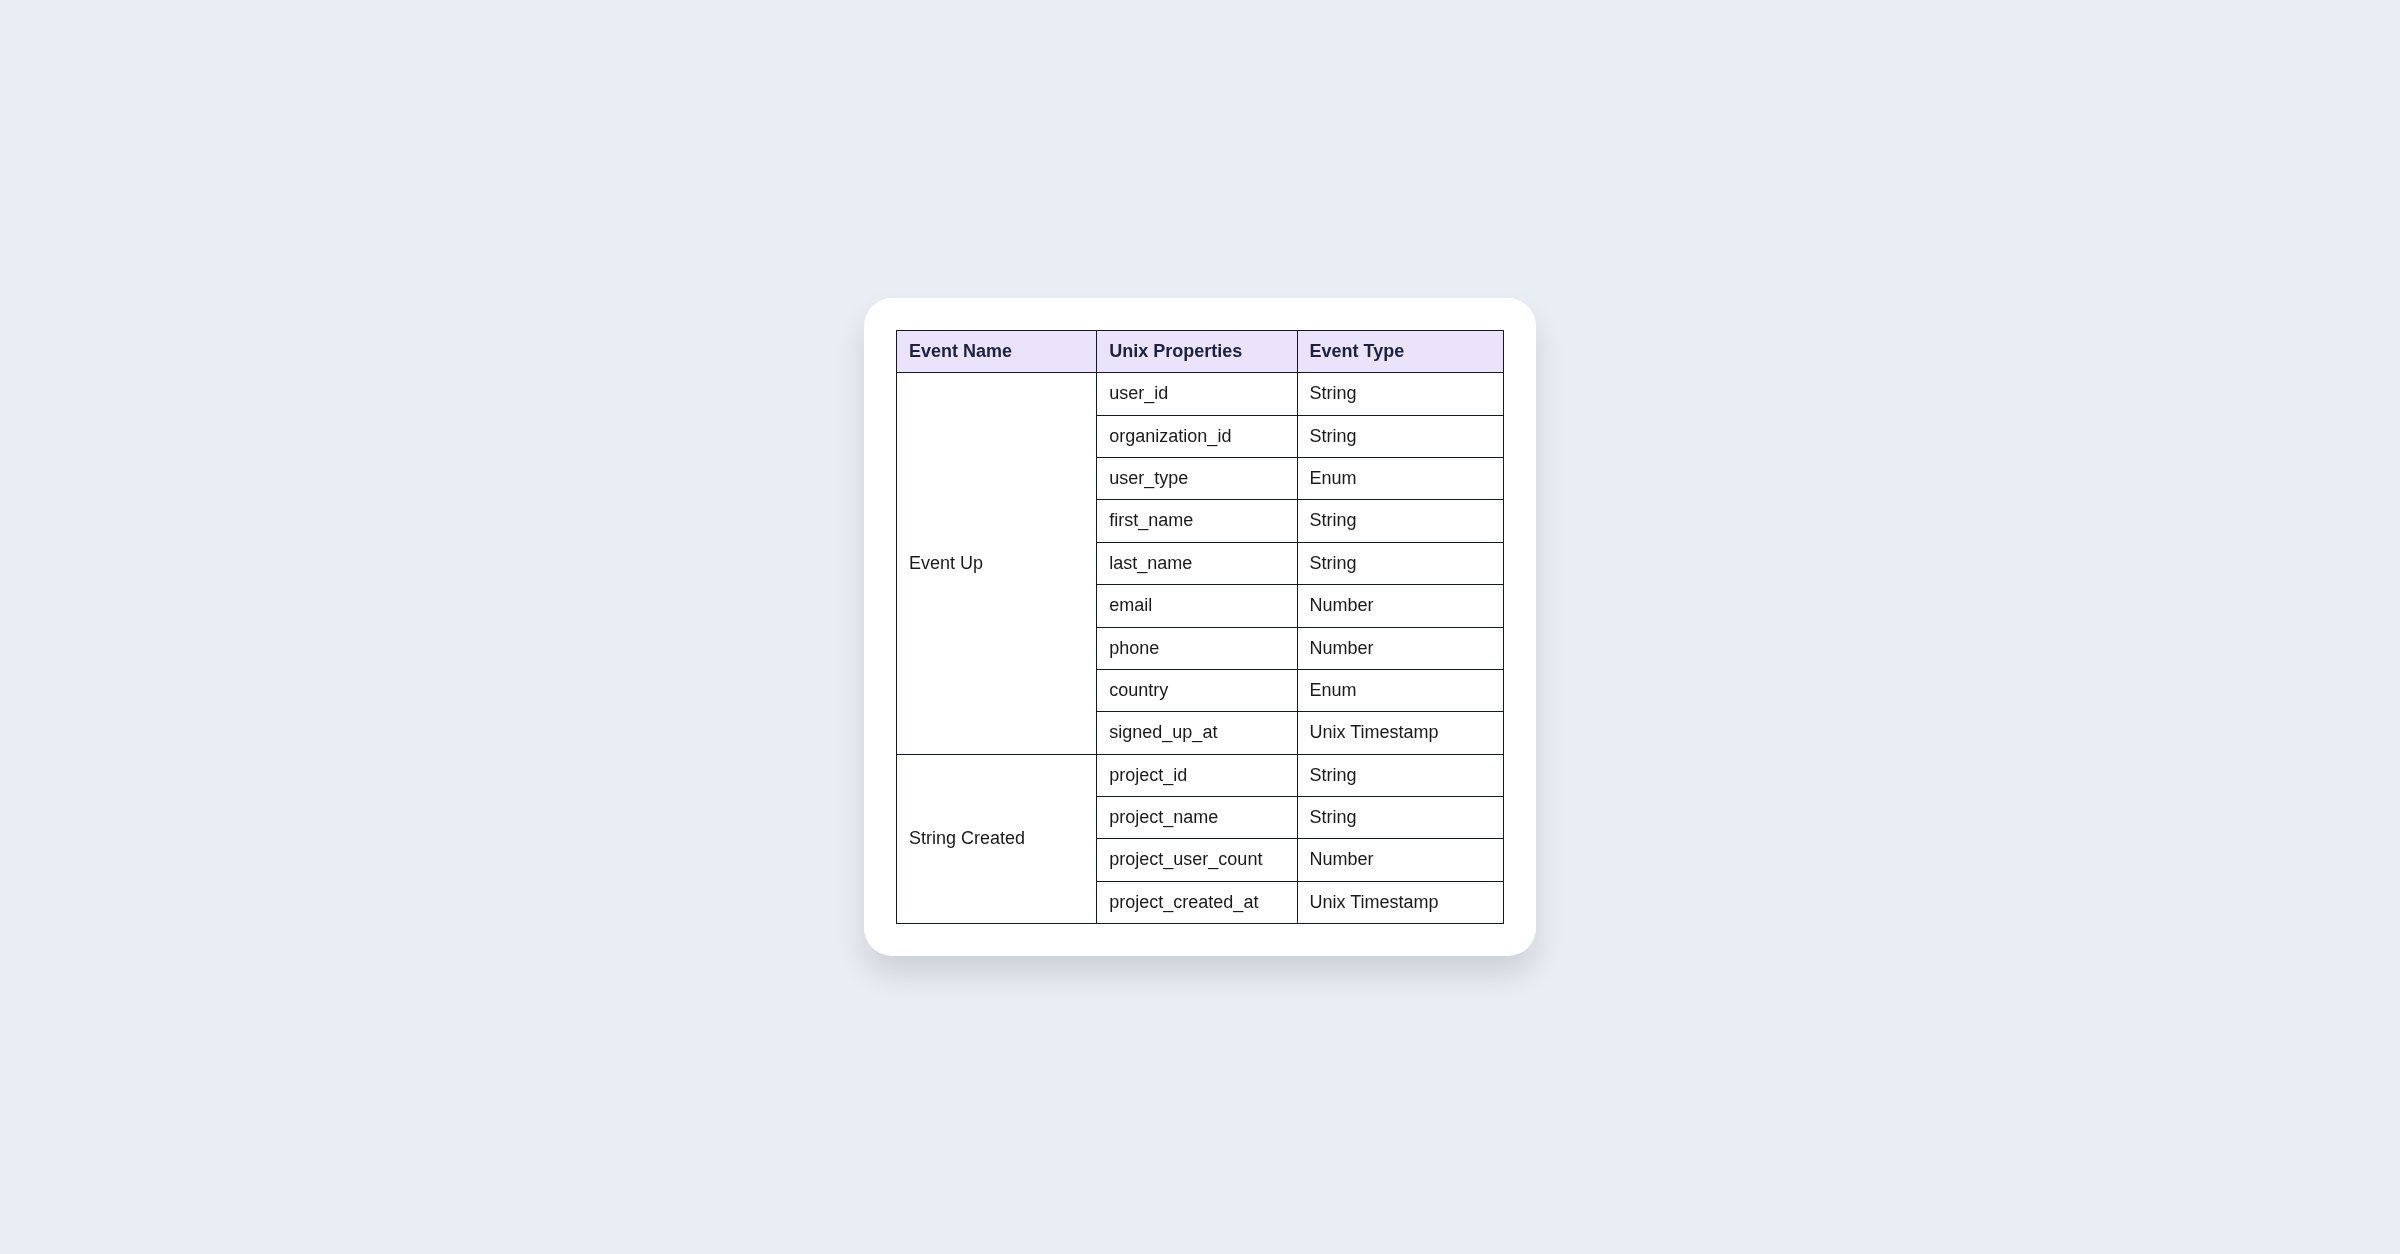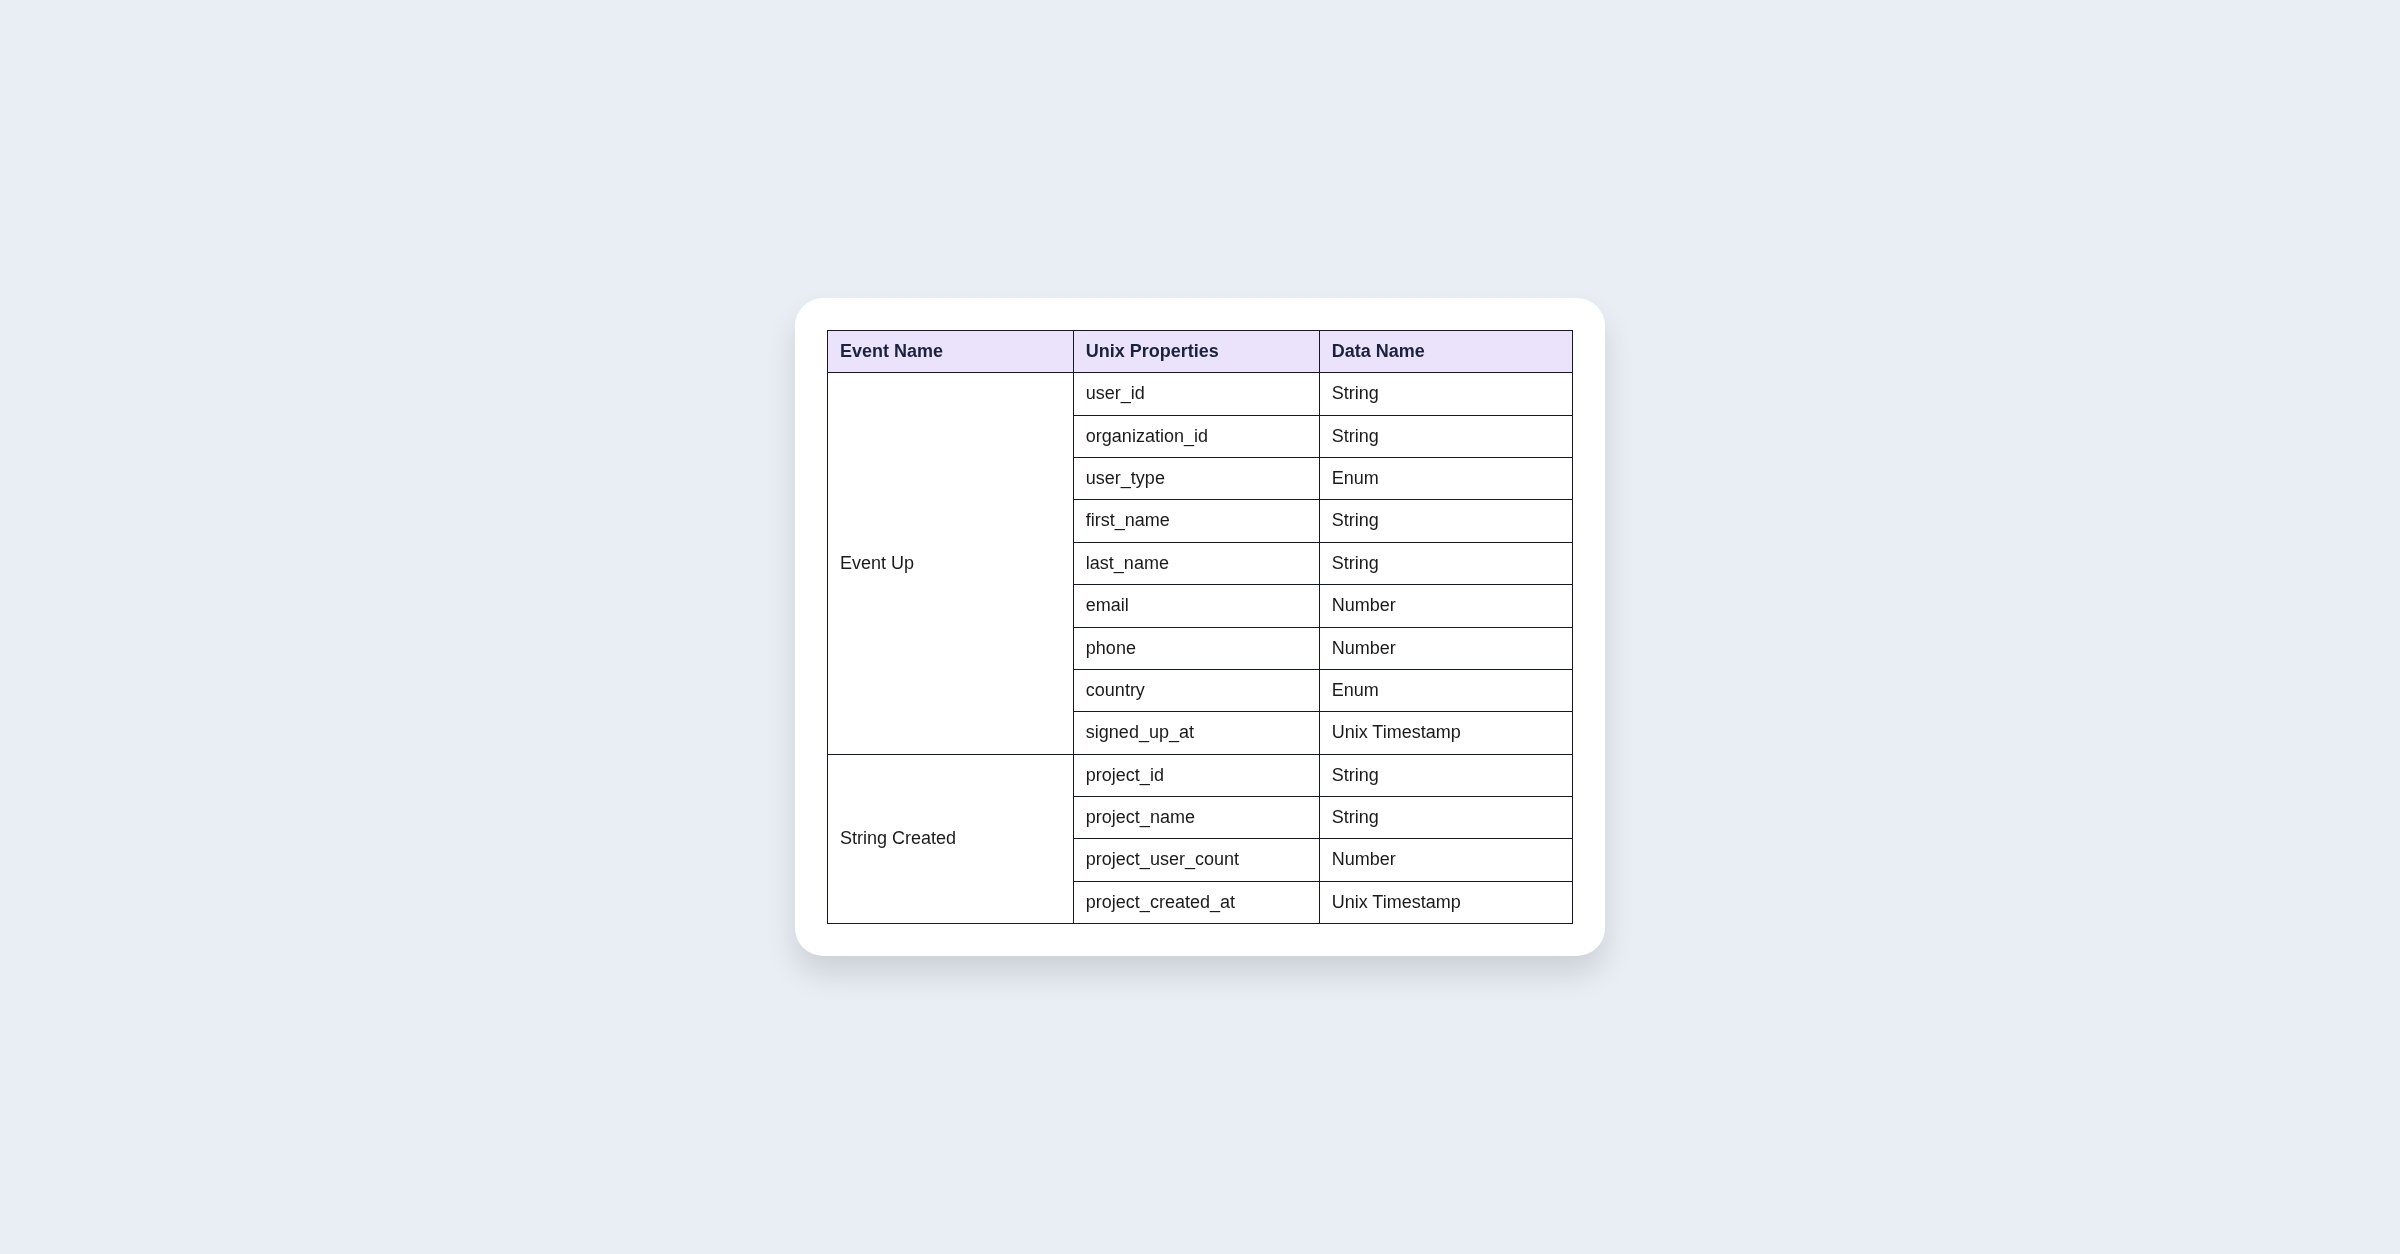--- a/index.html
+++ b/index.html
@@ -14,21 +14,21 @@
     display: flex;
     align-items: center;
     justify-content: center;
     min-height: 100vh;
   }
   .card {
     background: #ffffff;
     border-radius: 28px;
     padding: 32px;
     box-shadow: 0 18px 30px rgba(0,0,0,0.12);
-    width: 810px;
+    width: 672px;
     box-sizing: border-box;
   }
   table.event-table {
     width: 100%;
     border-collapse: collapse;
     table-layout: fixed;
   }
   table.event-table th,
   table.event-table td {
     border: 1px solid #15182a;
@@ -59,21 +59,21 @@
   <table class="event-table">
     <colgroup>
       <col class="col-event">
       <col class="col-prop">
       <col class="col-type">
     </colgroup>
     <thead>
       <tr>
         <th>Event Name</th>
         <th>Unix Properties</th>
-        <th>Data Name</th>
+        <th>Event Type</th>
       </tr>
     </thead>
     <tbody>
 
       <tr>
         <td rowspan="9">Event Up</td>
         <td>user_id</td>
         <td>String</td>
       </tr>
       <tr>

